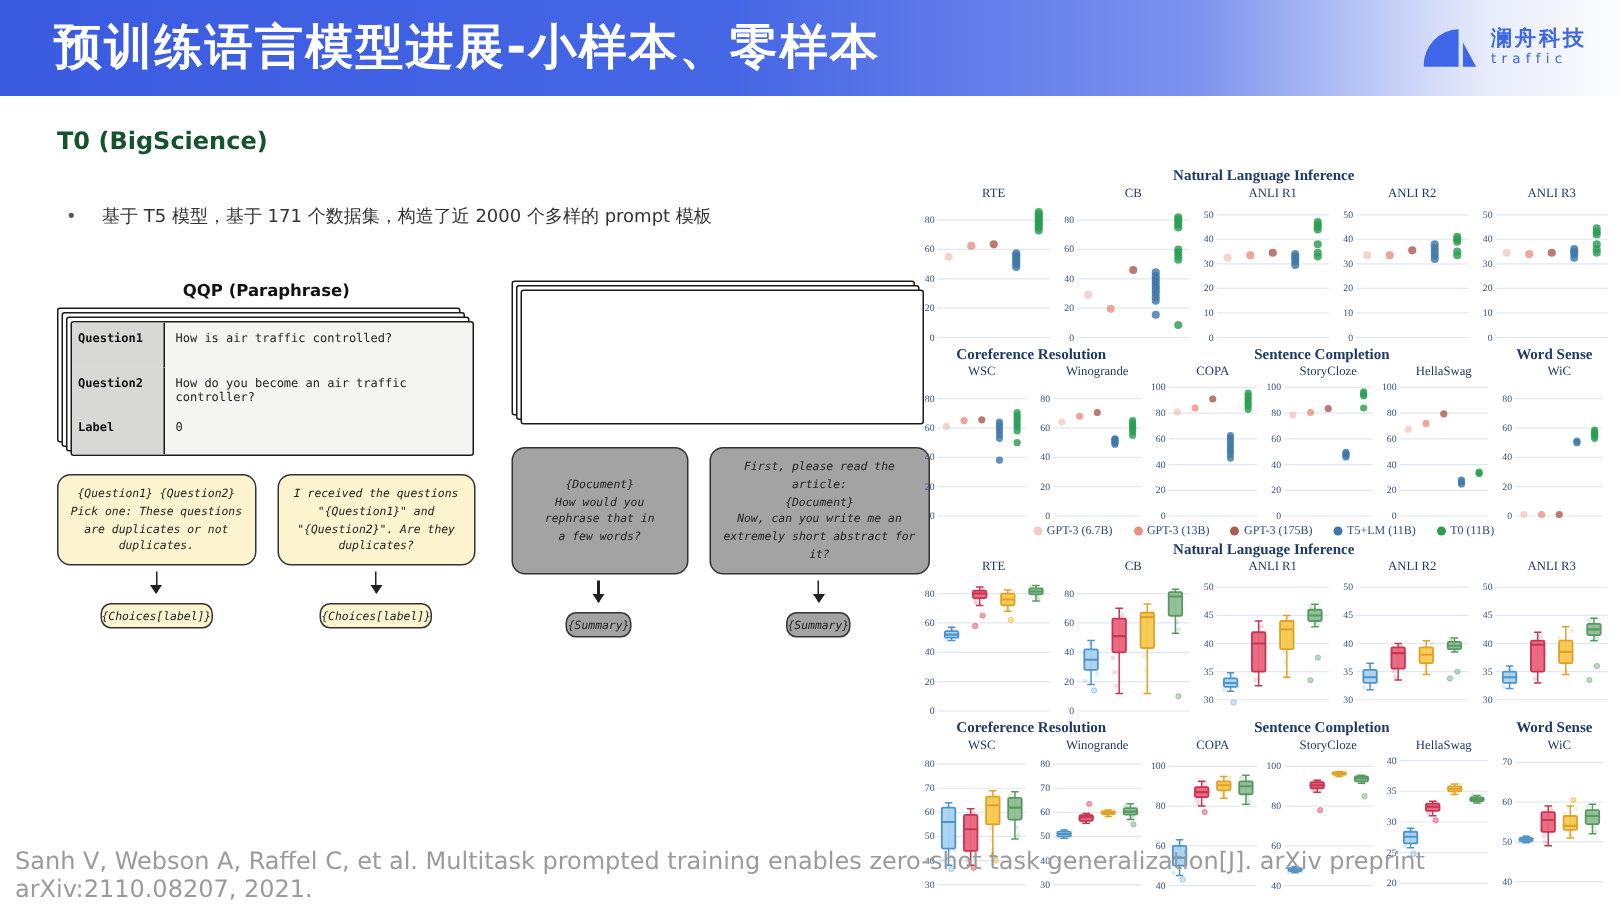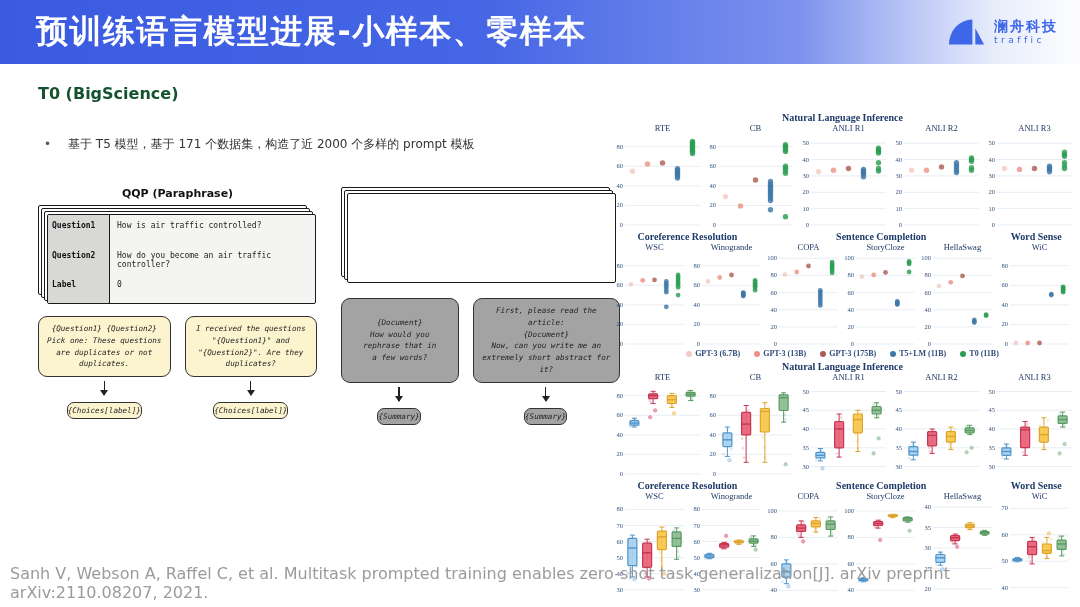--- a/index.html
+++ b/index.html
@@ -54,21 +54,21 @@
   
   .chart-groups{display:flex;width:465px;margin-top:2px;}
   .chart-groups span{display:block;text-align:center;
     font-family:"Liberation Serif","DejaVu Serif",serif;font-weight:bold;font-size:10px;color:#1E3A69;}
   .chart-panels{display:flex;width:468px;}
   .grid{stroke:#E2E8F2;stroke-width:0.8;}
   .tick{font-family:"Liberation Serif","DejaVu Serif",serif;font-size:6.5px;fill:#33517F;}
   .ptitle{font-family:"Liberation Serif","DejaVu Serif",serif;font-size:8.5px;fill:#1F3A66;}
   .chart-legend{display:flex;justify-content:center;align-items:center;gap:14px;width:465px;margin:1px 0 3px;
     font-family:"Liberation Serif","DejaVu Serif",serif;font-size:8px;color:#2F4C7C;}
-  .chart-legend .li{display:inline-flex;align-items:center;font-weight:bold;}
+  .chart-legend .li{display:inline-flex;align-items:center;}
   .sw{display:inline-block;width:6px;height:6px;margin-right:3px;}
   .sw.dot{border-radius:50%;}
   .sw.sq{width:7px;height:7px;border:1px solid;box-sizing:border-box;}
 
   
   .citation{position:absolute;left:10px;bottom:5px;font-size:16px;color:#9b9b9b;}
 </style>
 </head>
 <body>
 

